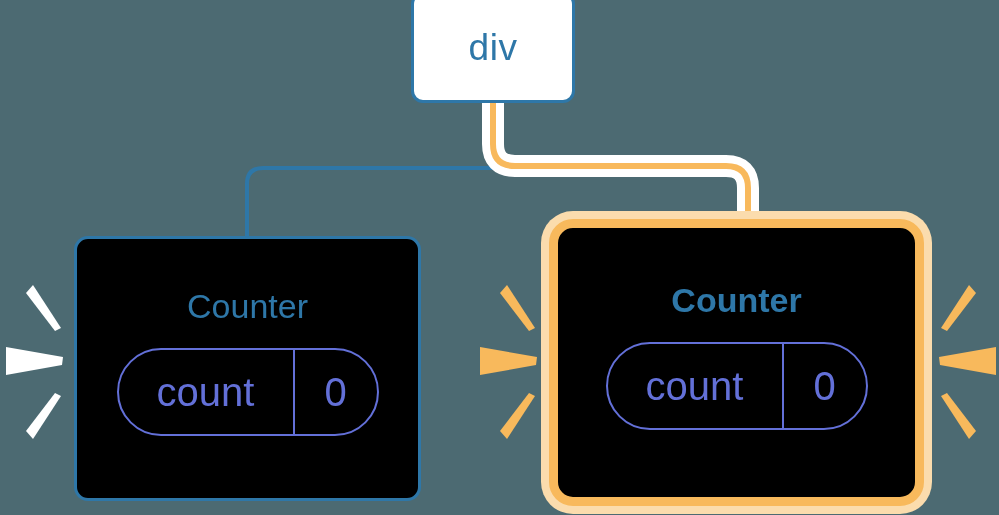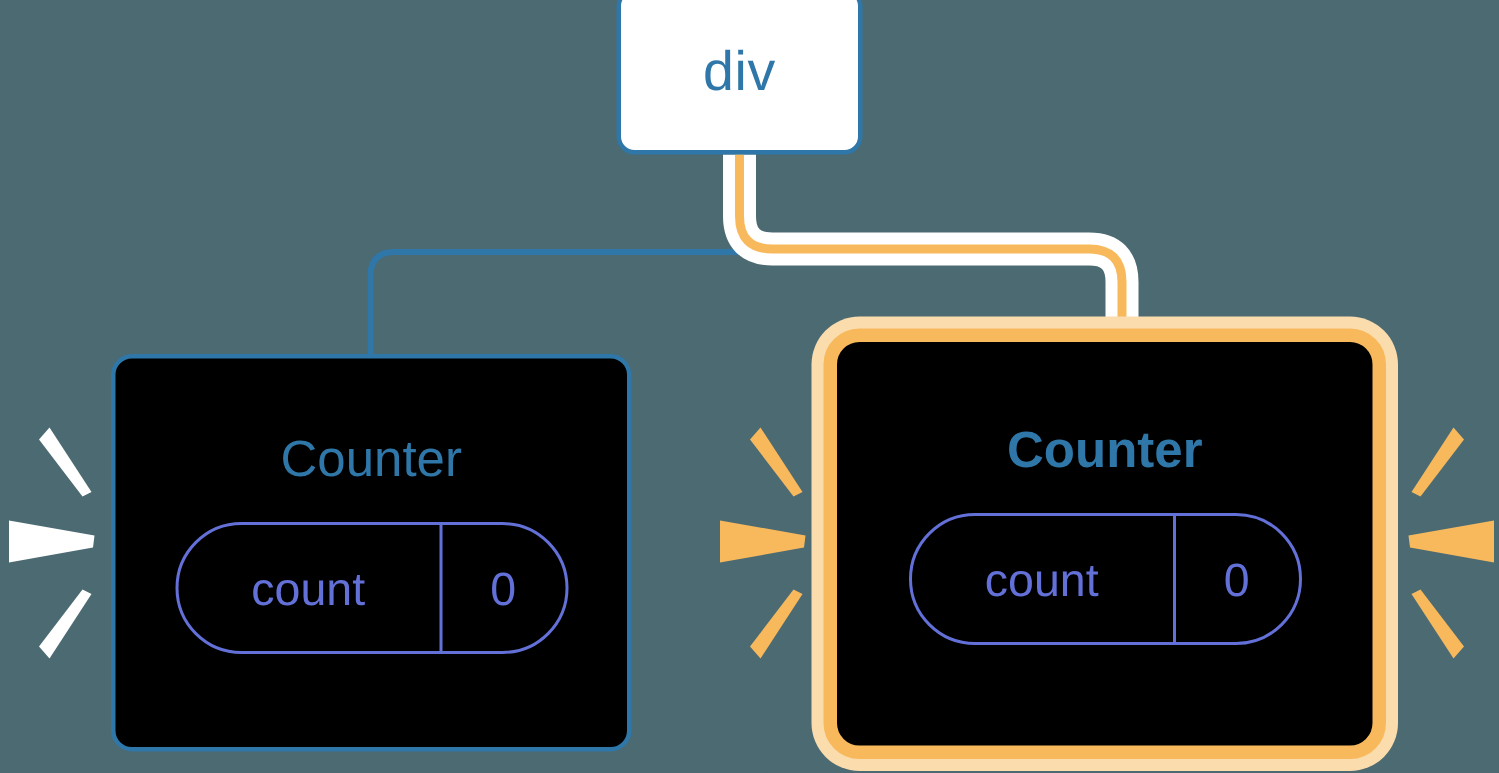--- a/index.html
+++ b/index.html
@@ -110,21 +110,21 @@
   .card-highlight .pill {
     width: 262px;
     height: 88px;
     margin-top: 25px;
   }
   .pill-key, .pill-val {
     display: flex;
     align-items: center;
     justify-content: center;
     color: #6370d8;
-    font-size: 31px;
+    font-size: 40px;
     line-height: 1;
   }
   .pill-key {
     flex: 0 0 174px;
     border-right: 2px solid #6370d8;
   }
   .pill-val {
     flex: 1 1 auto;
   }
 

